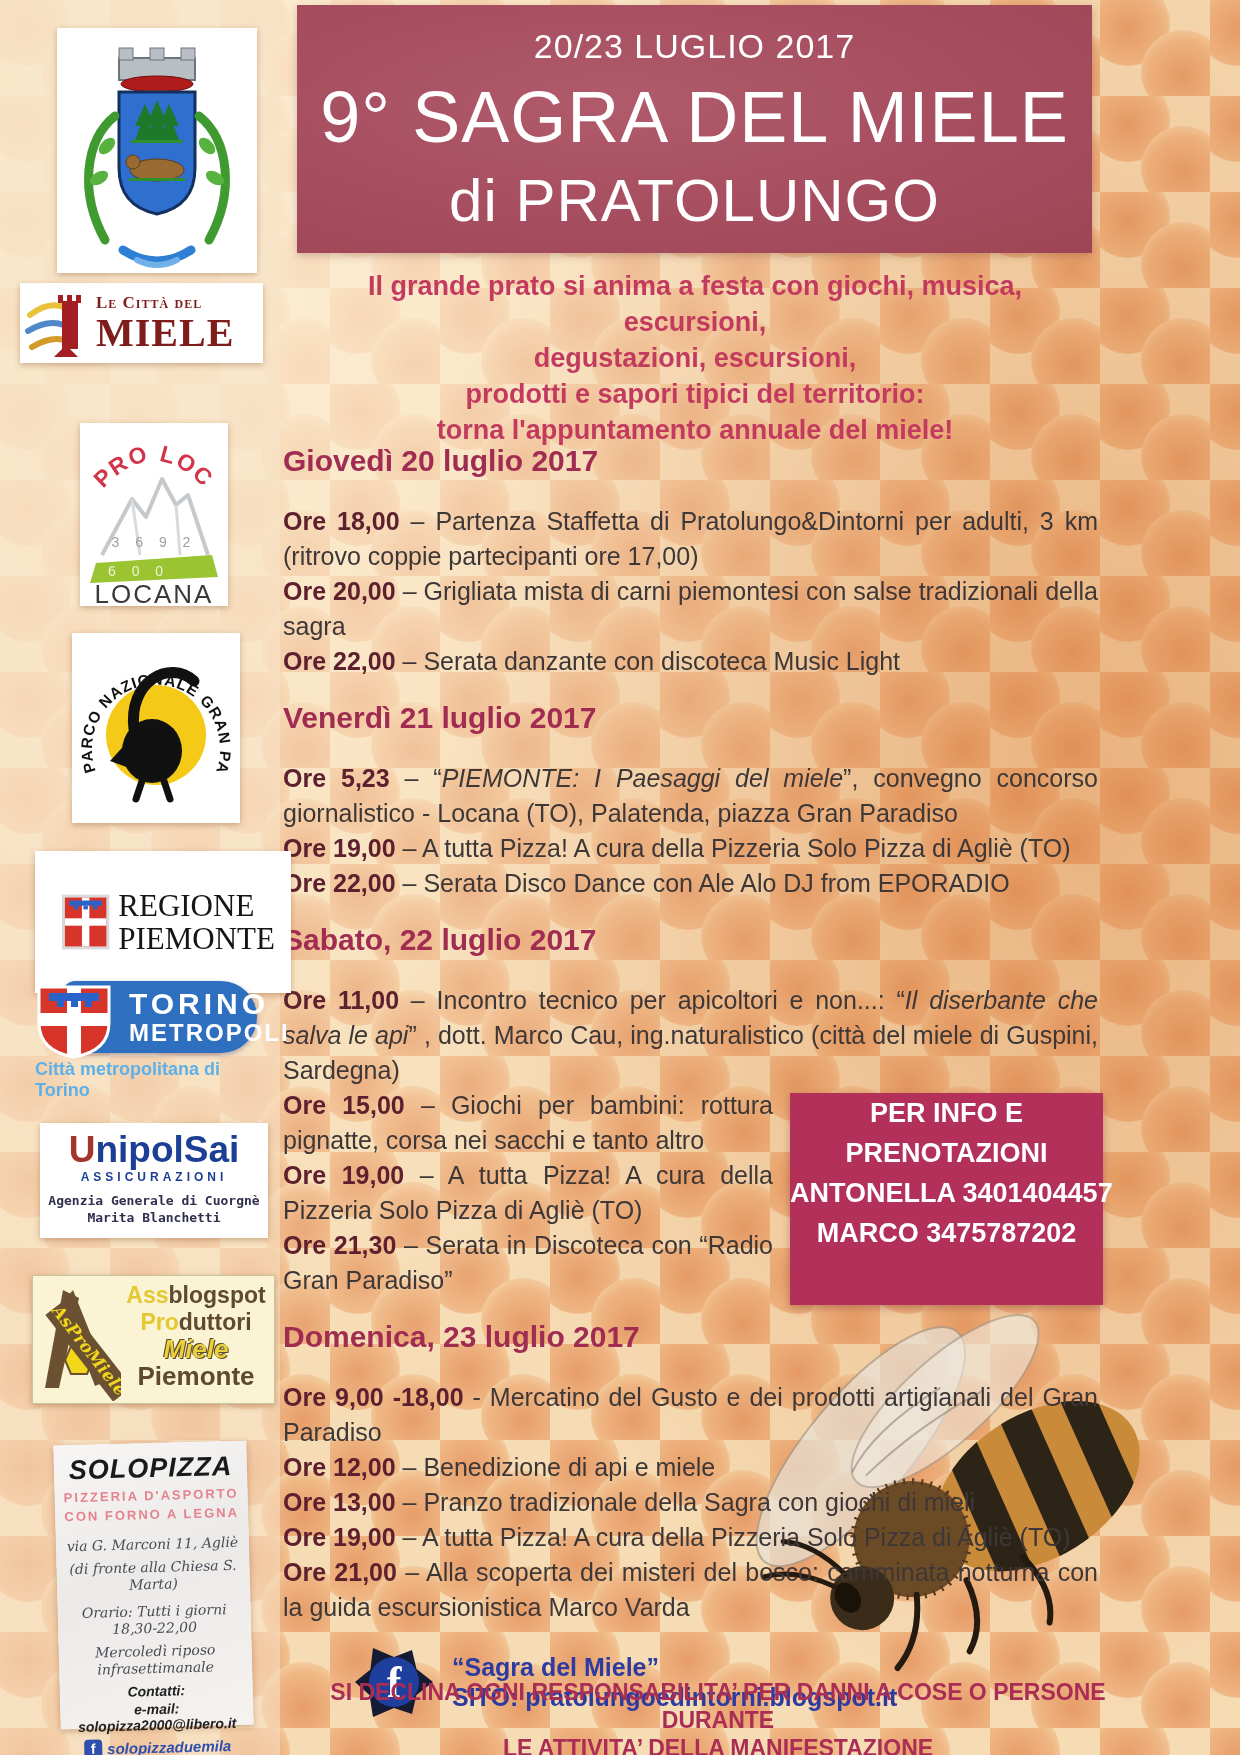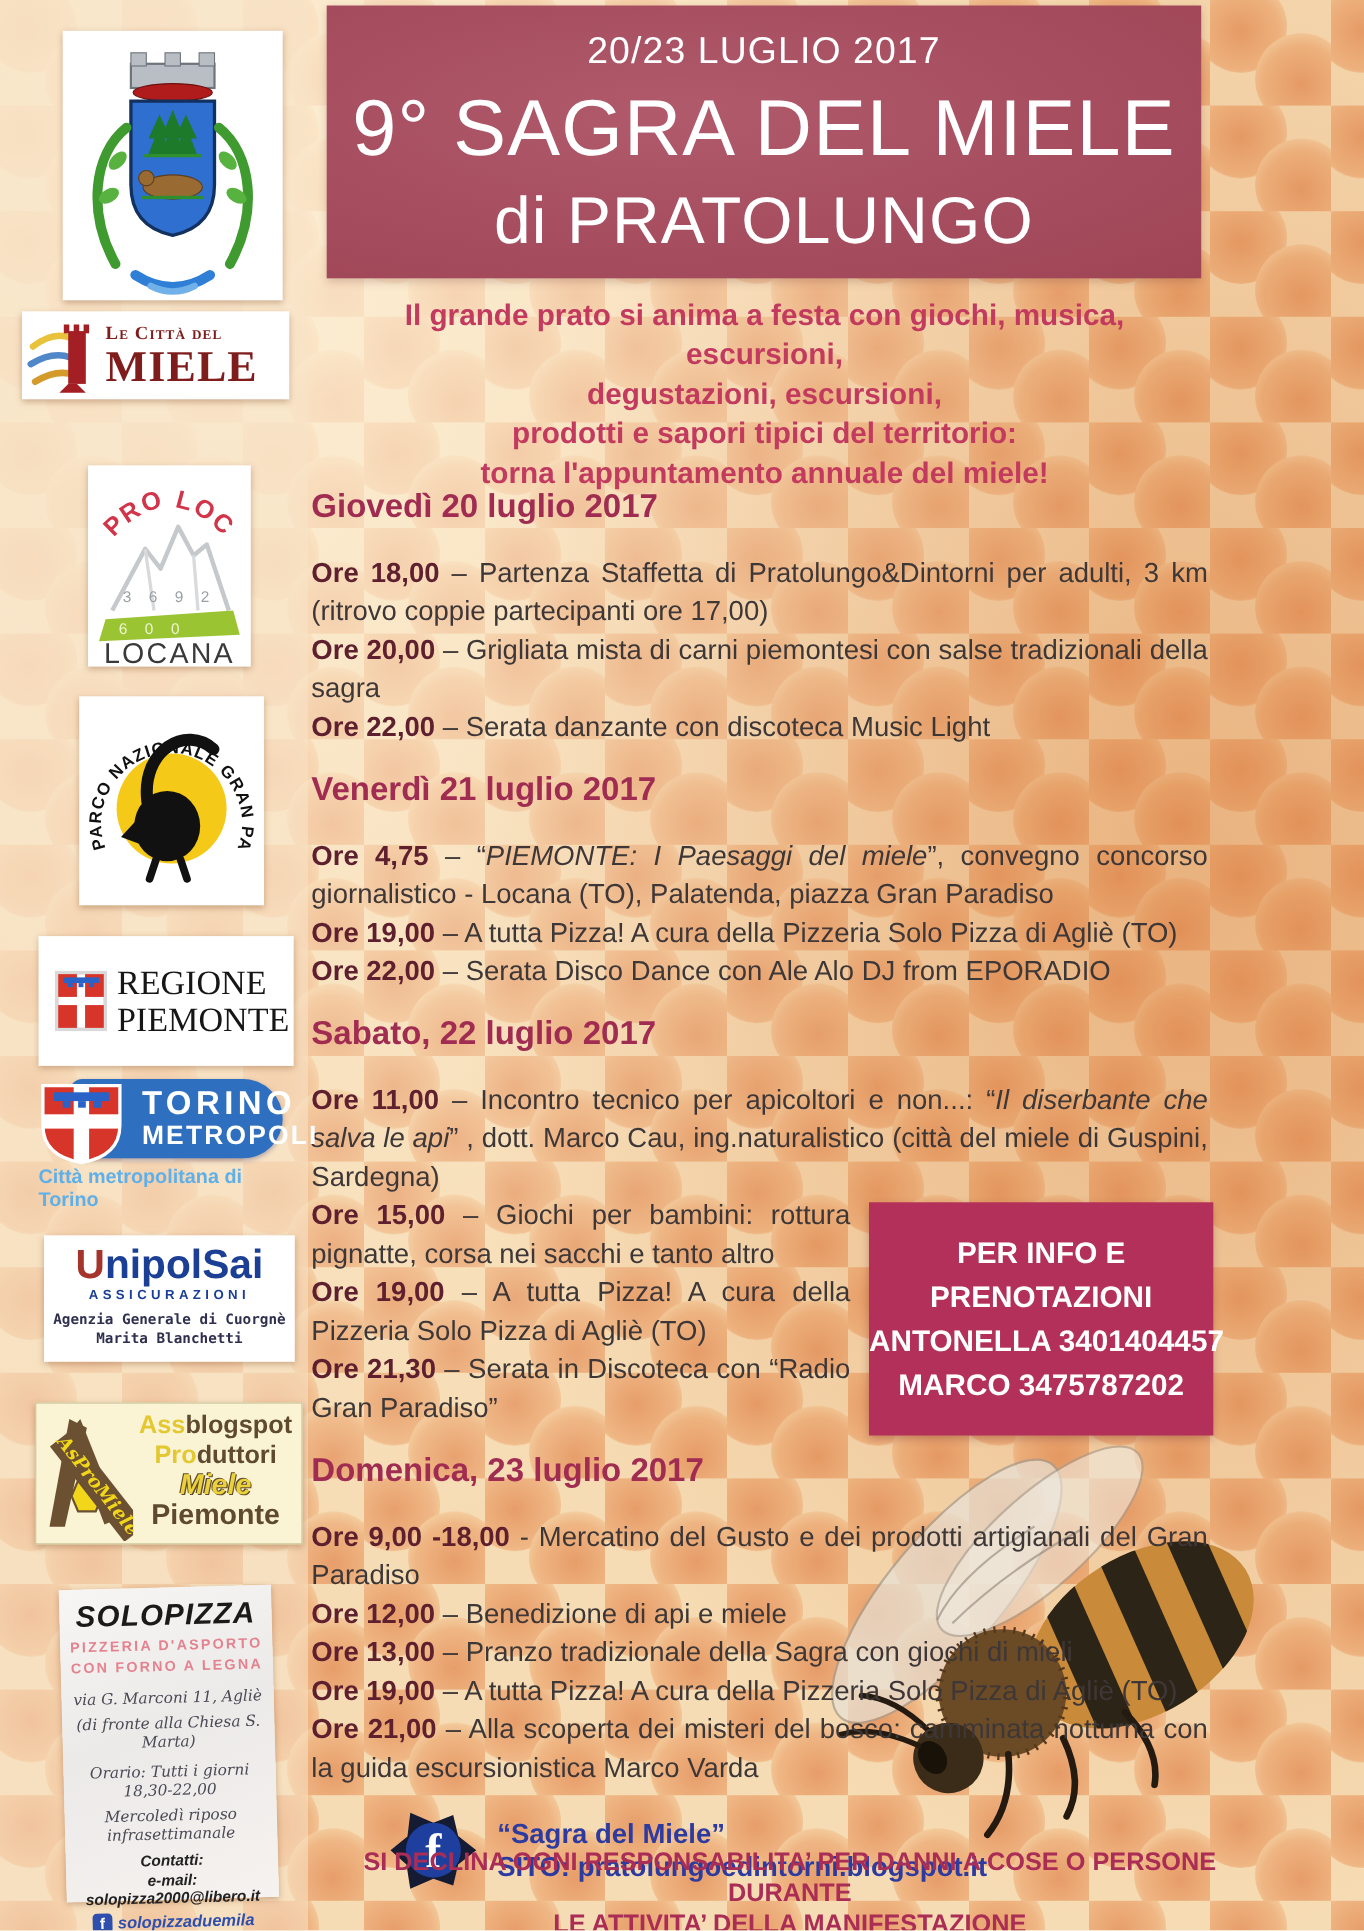--- a/index.html
+++ b/index.html
@@ -25,35 +25,35 @@
   .day-block{margin-bottom:22px;}
   .day-heading{font-size:30px;font-weight:bold;color:#a02c52;margin:0 0 26px 0;}
   .evt{margin:0;font-size:25px;line-height:35px;color:#3e3737;text-align:justify;}
   .evt .t{font-weight:bold;color:#5e202e;}
   .evt .i{font-style:italic;}
   .narrow{width:490px;}
 
   
   .info-box{position:absolute;left:790px;top:1093px;width:313px;height:212px;z-index:4;
             background:#b23059;color:#ffffff;font-weight:bold;text-align:center;
-            display:flex;flex-direction:column;justify-content:center;
+            display:flex;flex-direction:column;
             box-shadow:0 3px 8px rgba(100,30,40,.35);}
   .info-box div{font-size:27px;line-height:40px;white-space:nowrap;}
 
   
   .logo-box{position:absolute;z-index:3;background:#ffffff;
             box-shadow:0 2px 6px rgba(120,60,20,.35);}
   #logo-stemma{left:57px;top:28px;width:200px;height:245px;}
   #logo-miele{left:20px;top:283px;width:243px;height:80px;display:flex;align-items:center;}
   .miele-text{font-family:"Liberation Serif",serif;color:#7f1d1d;line-height:1;}
   .miele-small{font-size:17px;letter-spacing:1px;font-variant:small-caps;font-weight:bold;}
   .miele-big{font-size:40px;font-weight:bold;letter-spacing:1px;margin-top:2px;}
   #logo-proloco{left:80px;top:423px;width:148px;height:183px;}
   #logo-parco{left:72px;top:633px;width:168px;height:190px;}
-  #logo-regione{left:35px;top:851px;width:224px;height:110px;display:flex;align-items:center;padding:4px;}
+  #logo-regione{left:35px;top:851px;width:224px;height:110px;display:flex;align-items:center;padding:16px;}
   .regione-text{font-family:"Liberation Serif",serif;font-size:31px;line-height:33px;color:#161616;margin-left:6px;}
   #logo-torino{left:35px;top:981px;width:222px;height:105px;background:transparent;box-shadow:none;}
   .torino-pill{position:absolute;left:28px;top:0;width:194px;height:72px;background:#2f6fc0;
                border-radius:12px 36px 36px 12px;box-shadow:0 2px 5px rgba(60,60,120,.4);}
   .torino-pill .l1{position:absolute;left:66px;top:6px;font-size:30px;font-weight:bold;color:#ffffff;letter-spacing:4px;}
   .torino-pill .l2{position:absolute;left:66px;top:38px;font-size:24px;font-weight:bold;color:#ffffff;letter-spacing:2px;}
   .torino-shield{position:absolute;left:0;top:2px;}
   .torino-caption{position:absolute;left:0;top:78px;width:222px;font-size:18px;font-weight:bold;color:#5fb0e8;}
   #logo-unipolsai{left:40px;top:1123px;width:228px;height:115px;text-align:center;}
   .unipol-brand{font-size:37px;font-weight:bold;color:#1b3f94;margin-top:8px;line-height:1;}
@@ -157,21 +157,21 @@
 
     <div class="day-block">
       <h3 class="day-heading">Giovedì 20 luglio 2017</h3>
       <p class="evt"><span class="t">Ore 18,00</span><span> – Partenza Staffetta di Pratolungo&amp;Dintorni per adulti, 3 km (ritrovo coppie partecipanti ore 17,00)</span></p>
       <p class="evt"><span class="t">Ore 20,00</span><span> – Grigliata mista di carni piemontesi con salse tradizionali della sagra</span></p>
       <p class="evt"><span class="t">Ore 22,00</span><span> – Serata danzante con discoteca Music Light</span></p>
     </div>
 
     <div class="day-block">
       <h3 class="day-heading">Venerdì 21 luglio 2017</h3>
-      <p class="evt"><span class="t">Ore 4,75</span><span>  – “</span><span class="i">PIEMONTE: I Paesaggi del miele</span><span>”, convegno concorso giornalistico - Locana (TO), Palatenda, piazza Gran Paradiso</span></p>
+      <p class="evt"><span class="t">Ore 5,23</span><span>  – “</span><span class="i">PIEMONTE: I Paesaggi del miele</span><span>”, convegno concorso giornalistico - Locana (TO), Palatenda, piazza Gran Paradiso</span></p>
       <p class="evt"><span class="t">Ore 19,00</span><span> – A tutta Pizza! A cura della Pizzeria Solo Pizza di Agliè (TO)</span></p>
       <p class="evt"><span class="t">Ore 22,00</span><span> – Serata Disco Dance con Ale Alo DJ from EPORADIO</span></p>
     </div>
 
     <div class="day-block">
       <h3 class="day-heading">Sabato, 22 luglio 2017</h3>
       <p class="evt"><span class="t">Ore 11,00</span><span> – Incontro tecnico per apicoltori e non...: “</span><span class="i">Il diserbante che salva le api</span><span>” , dott. Marco Cau, ing.naturalistico (città del miele di Guspini, Sardegna)</span></p>
       <div class="narrow">
         <p class="evt"><span class="t">Ore 15,00</span><span> – Giochi per bambini: rottura pignatte, corsa nei sacchi e tanto altro</span></p>
         <p class="evt"><span class="t">Ore 19,00</span><span> – A tutta Pizza! A cura della Pizzeria Solo Pizza di Agliè (TO)</span></p>

